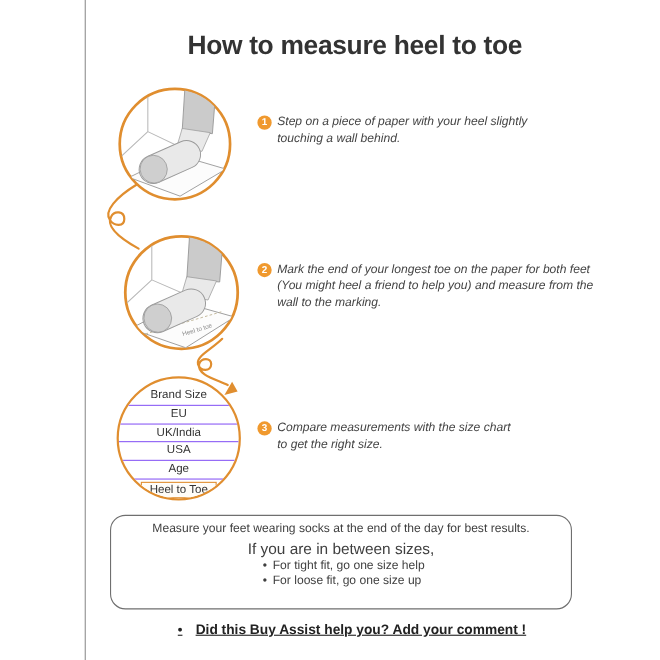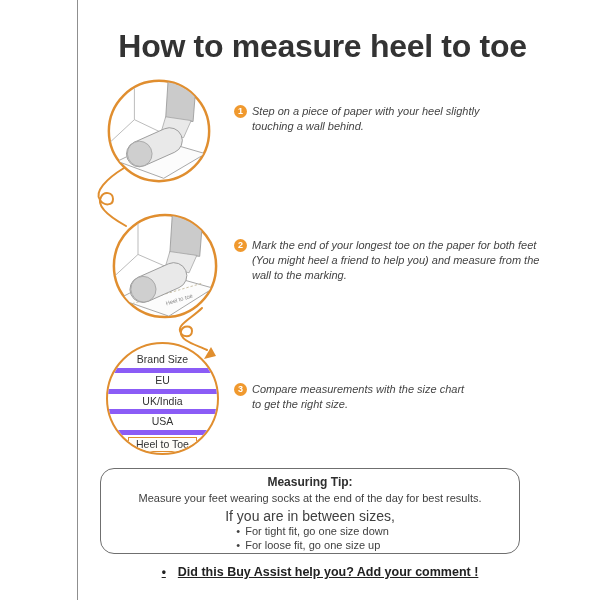--- a/index.html
+++ b/index.html
@@ -3,38 +3,38 @@
 <meta charset="utf-8">
 <style>
   html,body{margin:0;padding:0;background:#ffffff;}
   .page{
     position:relative;width:600px;height:600px;background:#ffffff;overflow:hidden;
     font-family:"Liberation Sans",sans-serif;color:#3a3a3a;
   }
   .left-rule{position:absolute;left:77px;top:0;width:1px;height:600px;background:#8f8f8f;}
   .title{
     position:absolute;left:45px;right:0;top:28px;margin:0;text-align:center;
-    font-size:32px;font-weight:bold;color:#333333;letter-spacing:-0.3px;
+    font-size:24px;font-weight:bold;color:#333333;letter-spacing:-0.3px;
   }
   .connectors{position:absolute;left:0;top:0;width:600px;height:600px;pointer-events:none;}
   .circle-illustration{position:absolute;}
   .c1{left:106px;top:78px;width:106px;height:106px;}
   .c2{left:111px;top:212px;width:108px;height:108px;}
   .circle-illustration svg{display:block;width:100%;height:100%;}
 
   
   .chart-circle{
     position:absolute;left:106px;top:342px;width:113px;height:113px;
     border:2.6px solid #E08E2F;border-radius:50%;background:#fff;box-sizing:border-box;
     overflow:hidden;
   }
   .chart-rows{position:absolute;left:0;top:8px;right:0;}
   .chart-row{
     height:15.8px;line-height:15.8px;text-align:center;font-size:10.5px;color:#333;
-    border-bottom:5px solid #8b5cf6;
+    border-bottom:1px solid #8b5cf6;
   }
   .chart-row.last{border-bottom:none;margin-top:2px;}
   .hl-box{
     display:inline-block;border:1px solid #E08E2F;background:#fffdf8;
     padding:0 7px;height:13px;line-height:13px;font-size:10.5px;color:#333;
   }
 
   
   .step{position:absolute;display:flex;align-items:flex-start;}
   .step1{left:234px;top:104px;width:272px;}
@@ -124,20 +124,21 @@
       </g>
     </svg>
   </div>
 
   <div class="chart-circle">
     <div class="chart-rows">
       <div class="chart-row">Brand Size</div>
       <div class="chart-row">EU</div>
       <div class="chart-row">UK/India</div>
       <div class="chart-row">USA</div>
+      <div class="chart-row">Age</div>
       <div class="chart-row last">
         <span class="hl-box">Heel to Toe</span>
       </div>
     </div>
   </div>
 
   <div class="step step1">
     <span class="badge">1</span>
     <p class="step-text">Step on a piece of paper with your heel slightly touching a wall behind.</p>
   </div>
@@ -146,25 +147,24 @@
     <span class="badge">2</span>
     <p class="step-text">Mark the end of your longest toe on the paper for both feet (You might heel a friend to help you) and measure from the wall to the marking.</p>
   </div>
 
   <div class="step step3">
     <span class="badge">3</span>
     <p class="step-text">Compare measurements with the size chart to get the right size.</p>
   </div>
 
   <div class="tipbox">
-    <div class="tip-title">Measuring Tip:</div>
     <div class="tip-line">Measure your feet wearing socks at the end of the day for best results.</div>
     <div class="tip-line2">If you are in between sizes,</div>
     <div class="tip-bullets">
-      <div class="tip-bullet-line"><span class="b">•</span><span>For tight fit, go one size down</span></div>
+      <div class="tip-bullet-line"><span class="b">•</span><span>For tight fit, go one size help</span></div>
       <div class="tip-bullet-line"><span class="b">•</span><span>For loose fit, go one size up</span></div>
     </div>
   </div>
 
   <div class="footer">
     <span class="footer-bullet">•</span><span>Did this Buy Assist help you? Add your comment !</span>
   </div>
 
 </div>
 

